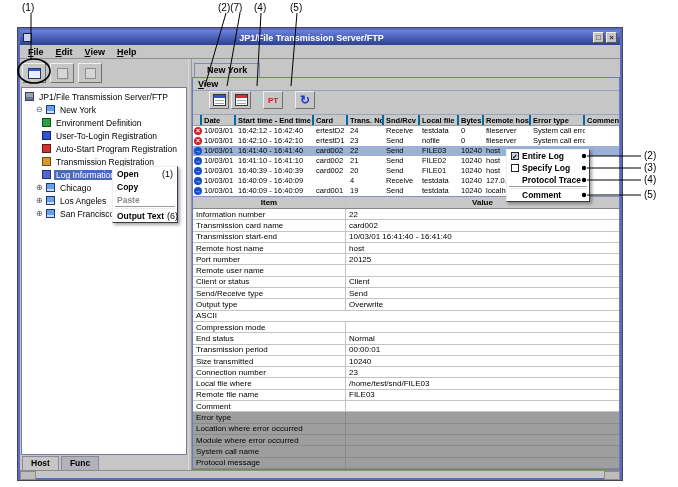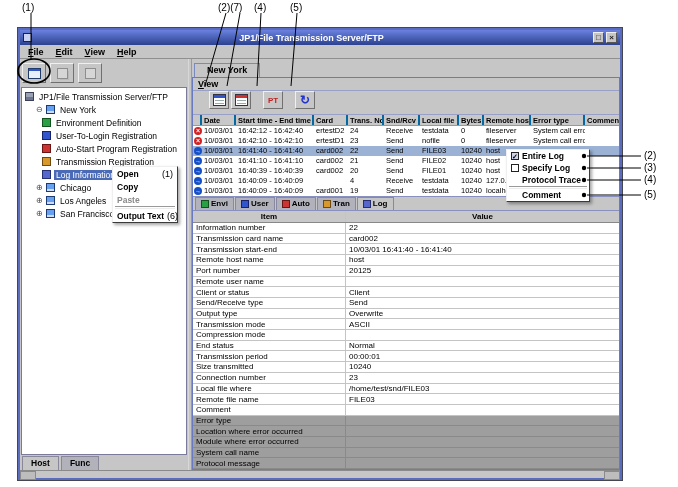--- a/index.html
+++ b/index.html
@@ -396,42 +396,20 @@
               <span class="lc c-no num">19</span>
               <span class="lc c-snd">Send</span>
               <span class="lc c-file">testdata</span>
               <span class="lc c-bytes num">10240</span>
               <span class="lc c-host">localhost</span>
               <span class="lc c-err"></span>
               <span class="lc c-com"></span>
             </div>
           </div>
 
-          <div class="dtabs">
-            <span class="dtab">
-                <span class="ic ic-env"></span>
-                <span>Envi</span>
-              </span>
-            <span class="dtab">
-                <span class="ic ic-user"></span>
-                <span>User</span>
-              </span>
-            <span class="dtab">
-                <span class="ic ic-auto"></span>
-                <span>Auto</span>
-              </span>
-            <span class="dtab">
-                <span class="ic ic-tran"></span>
-                <span>Tran</span>
-              </span>
-            <span class="dtab active">
-                <span class="ic ic-log"></span>
-                <span>Log</span>
-              </span>
-          </div>
 
           <div class="detail">
             <div class="drow dhead">
               <span class="dc di">Item</span>
               <span class="dc dv">Value</span>
             </div>
             <div class="drow">
                 <span class="dc di">Information number</span>
                 <span class="dc dv">22</span>
               </div>
@@ -460,21 +438,20 @@
               </div>
             <div class="drow">
                 <span class="dc di">Send/Receive type</span>
                 <span class="dc dv">Send</span>
               </div>
             <div class="drow">
                 <span class="dc di">Output type</span>
                 <span class="dc dv">Overwrite</span>
               </div>
             <div class="drow">
-                <span class="dc di">Transmission mode</span>
                 <span class="dc dv">ASCII</span>
               </div>
             <div class="drow">
                 <span class="dc di">Compression mode</span>
               </div>
             <div class="drow">
                 <span class="dc di">End status</span>
                 <span class="dc dv">Normal</span>
               </div>
             <div class="drow">

